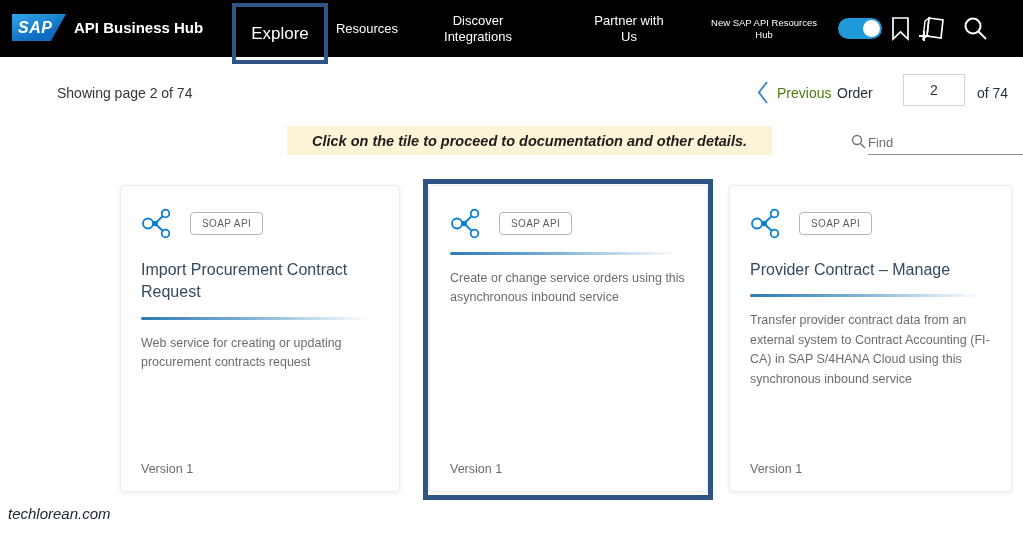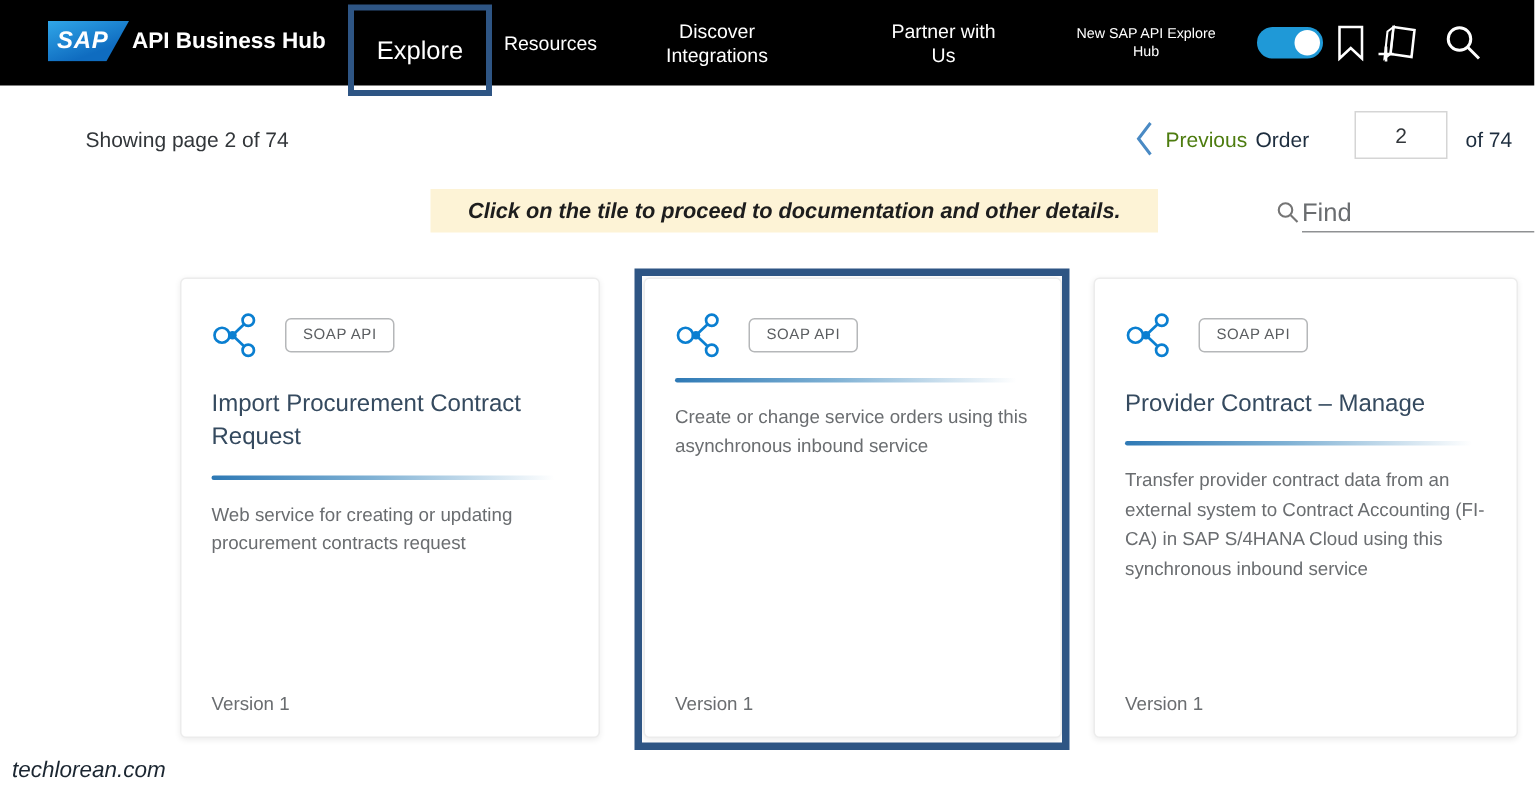--- a/index.html
+++ b/index.html
@@ -1,21 +1,21 @@
 <!DOCTYPE html>
 <html><head>
 <meta charset="utf-8">
 <style>
   * { margin:0; padding:0; box-sizing:border-box; }
   html,body { width:1023px; height:538px; background:#fff; overflow:hidden;
     font-family:"Liberation Sans", sans-serif; position:relative; }
 
   
   .topnav { position:absolute; left:0; top:0; width:1023px; height:57px; background:#000; }
-  .brand { position:absolute; left:32px; top:14px; display:flex; align-items:center; gap:2px; cursor:pointer; }
+  .brand { position:absolute; left:12px; top:14px; display:flex; align-items:center; gap:8px; cursor:pointer; }
   .sap-logo { width:54px; height:27px; background:linear-gradient(160deg,#30a6e8 0%,#0f6cc0 70%);
     clip-path:polygon(0 0,100% 0,72% 100%,0 100%); display:flex; align-items:center; }
   .sap-logo span { color:#fff; font-weight:bold; font-style:italic; font-size:16px; padding-left:6px; letter-spacing:.5px; }
   .brand-title { color:#fff; font-weight:bold; font-size:15px; }
   .nav-item { position:absolute; color:#fff; font-size:13px; text-align:center; line-height:16px;
     top:0; height:57px; display:flex; flex-direction:column; justify-content:center; cursor:pointer; }
   .explore-box { position:absolute; left:232px; top:3px; width:96px; height:61px;
     border:4px solid #2e5584; z-index:5; display:flex; align-items:center; justify-content:center; }
   .explore-box span { color:#fff; font-size:17px; cursor:pointer; }
   .toggle { position:absolute; left:838px; top:18px; width:44px; height:21px; border-radius:11px;
@@ -31,21 +31,21 @@
   .page-input { position:absolute; left:903px; top:74px; width:62px; height:32px; border:1px solid #d5d5d5;
     text-align:center; font-size:14px; color:#32363a; font-family:"Liberation Sans",sans-serif; background:#fff; }
   .of-label { position:absolute; left:977px; top:85px; font-size:14px; color:#1d2d3e; font-weight:500; }
 
   
   .banner { position:absolute; left:287px; top:126px; width:485px; height:29px; background:#fdf3d6;
     display:flex; align-items:center; justify-content:center; font-style:italic; font-weight:600;
     font-size:14.5px; color:#1d1d1d; }
   .find-icon { position:absolute; left:851px; top:134px; }
   .find-input { position:absolute; left:868px; top:130px; width:155px; height:25px; border:none;
-    border-bottom:1px solid #8f9193; font-size:17px; color:#32363a; outline:none; background:transparent;
+    border-bottom:1px solid #8f9193; font-size:13px; color:#32363a; outline:none; background:transparent;
     font-family:"Liberation Sans",sans-serif; }
   .find-input::placeholder { color:#6a6d70; opacity:1; }
 
   
   .card { position:absolute; top:185px; height:307px; background:#fff; border:1px solid #ececec;
     border-radius:4px; box-shadow:0 1px 4px rgba(0,0,0,.08); padding:22px 20px 16px 20px; cursor:pointer; }
   .card1 { left:120px; width:280px; }
   .card2 { left:429px; width:279px; }
   .card3 { left:729px; width:283px; }
   .card-head { display:flex; align-items:center; gap:18px; }
@@ -78,21 +78,21 @@
   </div>
   <div class="nav-item" style="left:428px;width:100px;">
     <span>Discover</span>
     <span>Integrations</span>
   </div>
   <div class="nav-item" style="left:583px;width:92px;">
     <span>Partner with</span>
     <span>Us</span>
   </div>
   <div class="nav-item" style="left:700px;width:128px;font-size:9.5px;line-height:12px;">
-    <span>New SAP API Explore</span>
+    <span>New SAP API Resources</span>
     <span>Hub</span>
   </div>
 
   <div class="toggle">
     <div class="knob"></div>
   </div>
 
   <svg class="nav-icon" style="left:891px;" width="19" height="25" viewBox="0 0 19 25">
     <path d="M2 2 h15 v21 l-7.5 -7 l-7.5 7 z" fill="none" stroke="#ffffff" stroke-width="1.7"></path>
   </svg>

